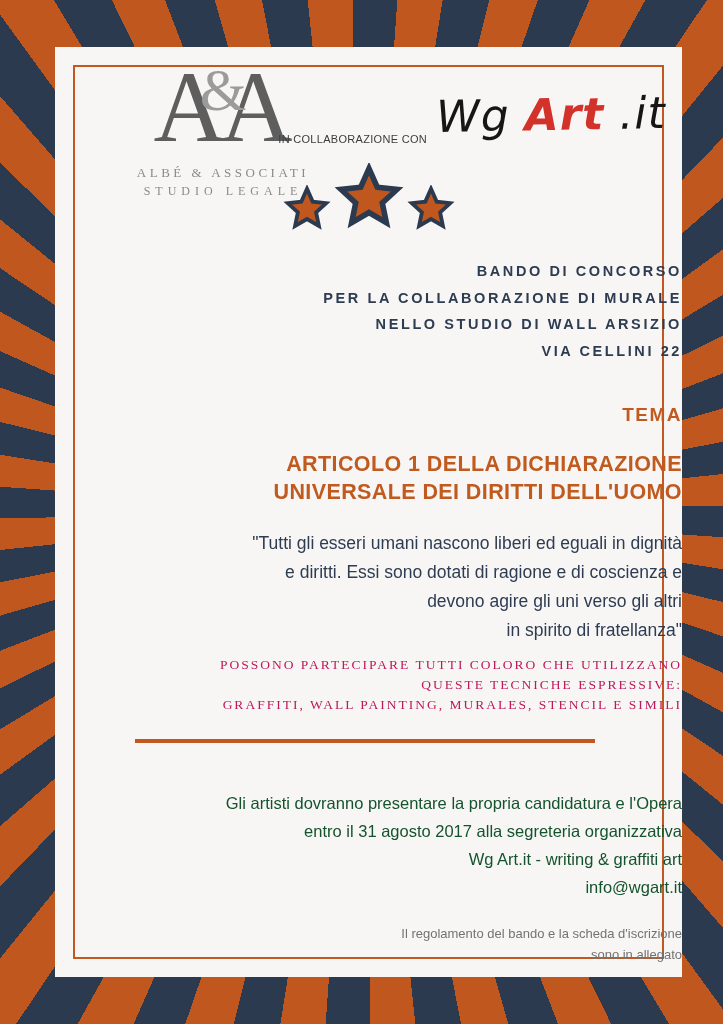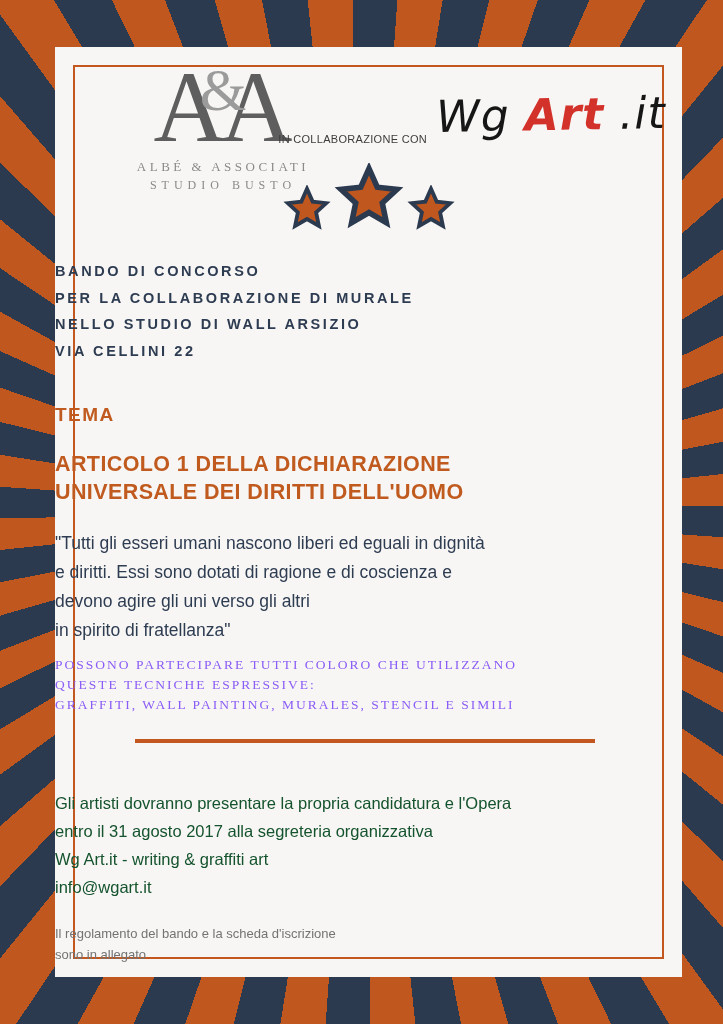--- a/index.html
+++ b/index.html
@@ -10,68 +10,68 @@
       #2C3A50 0deg 5deg, #C0571E 5deg 10deg);
   }
   .card{
     position:absolute;left:55px;top:47px;width:627px;height:930px;
     background:#F7F6F4;
   }
   .inner-border{
     position:absolute;inset:18px;border:2px solid #C2571F;pointer-events:none;
   }
   .abs{position:absolute;}
-  .center{left:0;right:0;text-align:left;}
+  .center{left:0;right:0;text-align:right;}
 
   
   .aa-logo{left:20px;top:10px;width:200px;text-align:center;color:#5E5E5E;padding-left:48px;}
   .aa-letters{font-family:"Liberation Serif",serif;line-height:1;height:96px;position:relative;}
   .aa-a{font-size:100px;font-weight:normal;display:inline-block;transform:scaleY(1.02);}
   .aa-amp{font-size:60px;color:#9B9B9B;display:inline-block;position:relative;
           top:-30px;margin:0 -26px;z-index:2;}
   .aa-line1{font-family:"Liberation Serif",serif;font-size:13px;letter-spacing:3.5px;
-            color:#8A8A8A;margin-top:6px;white-space:nowrap;}
+            color:#8A8A8A;margin-top:12px;white-space:nowrap;}
   .aa-line2{font-family:"Liberation Serif",serif;font-size:12px;letter-spacing:5px;
             color:#8A8A8A;margin-top:3px;white-space:nowrap;}
 
   .collab{left:212px;top:86px;width:160px;text-align:right;
           font-size:11px;color:#3C3C3C;letter-spacing:0.3px;}
 
   .wgart{right:16px;top:42px;width:230px;text-align:center;
          font-family:"DejaVu Sans",sans-serif;font-style:italic;
          font-size:44px;letter-spacing:1px;color:#161616;transform:rotate(-1deg);}
   .wgart .red{font-weight:bold;}
 
   .stars-row{top:116px;display:flex;justify-content:center;align-items:flex-end;
              gap:3px;left:0;right:0;}
 
   .announce{top:211px;font-weight:bold;font-size:14.5px;line-height:26.5px;
             letter-spacing:2.6px;color:#2E3C52;}
   .tema{top:357px;font-weight:bold;font-size:19px;letter-spacing:1.5px;}
   .articolo{top:403px;font-weight:bold;font-size:21.5px;line-height:28px;letter-spacing:0.4px;}
   .quote{top:482px;font-size:17.5px;line-height:29px;color:#2E3C52;font-weight:500;}
   .possono{top:608px;font-family:"Liberation Serif",serif;font-size:13.5px;
-           line-height:20px;letter-spacing:2px;color:#8b5cf6;}
+           line-height:20px;letter-spacing:2px;color:#be185d;}
   .divider{left:80px;top:692px;width:460px;height:4px;background:#C2571F;}
   .submission{top:742px;font-size:16.5px;line-height:28px;color:#14532d;font-weight:500;}
   .footer-note{top:876px;font-size:13px;line-height:21px;color:#737373;}
   .orange-text{color:#C05A1E;}
 </style>
 </head>
 <body>
 
 <div class="card">
   <div class="inner-border"></div>
 
   <div class="abs aa-logo">
     <div class="aa-letters">
       <span class="aa-a">A</span><span class="aa-amp">&amp;</span><span class="aa-a">A</span>
     </div>
     <div class="aa-line1">ALBÉ &amp; ASSOCIATI</div>
-    <div class="aa-line2">STUDIO BUSTO</div>
+    <div class="aa-line2">STUDIO LEGALE</div>
   </div>
 
   <div class="abs collab">IN COLLABORAZIONE CON</div>
 
   <div class="abs wgart">
     <span>Wg </span><span class="red" style="color:#D3322B">Art</span><span> .it</span>
   </div>
 
   <div class="abs stars-row">
     <svg width="48" height="48" viewBox="0 0 50 50">

